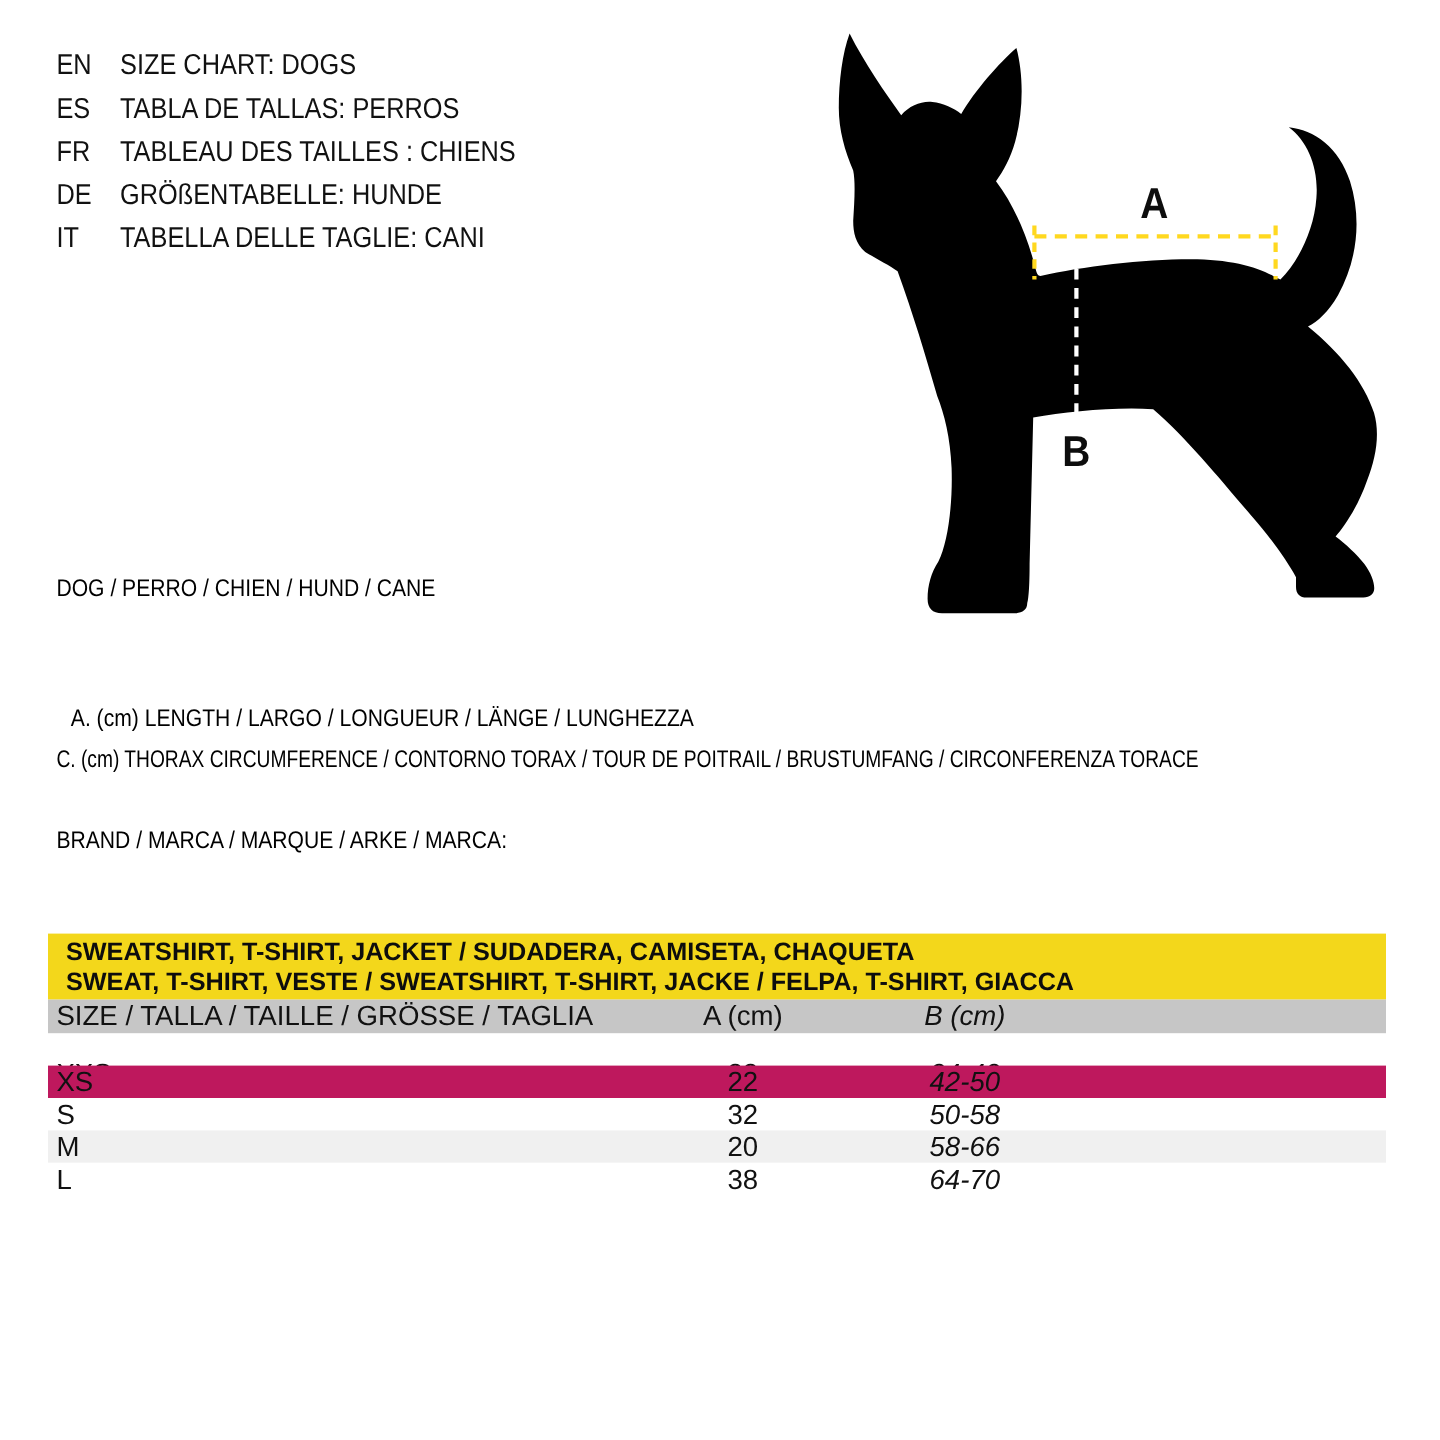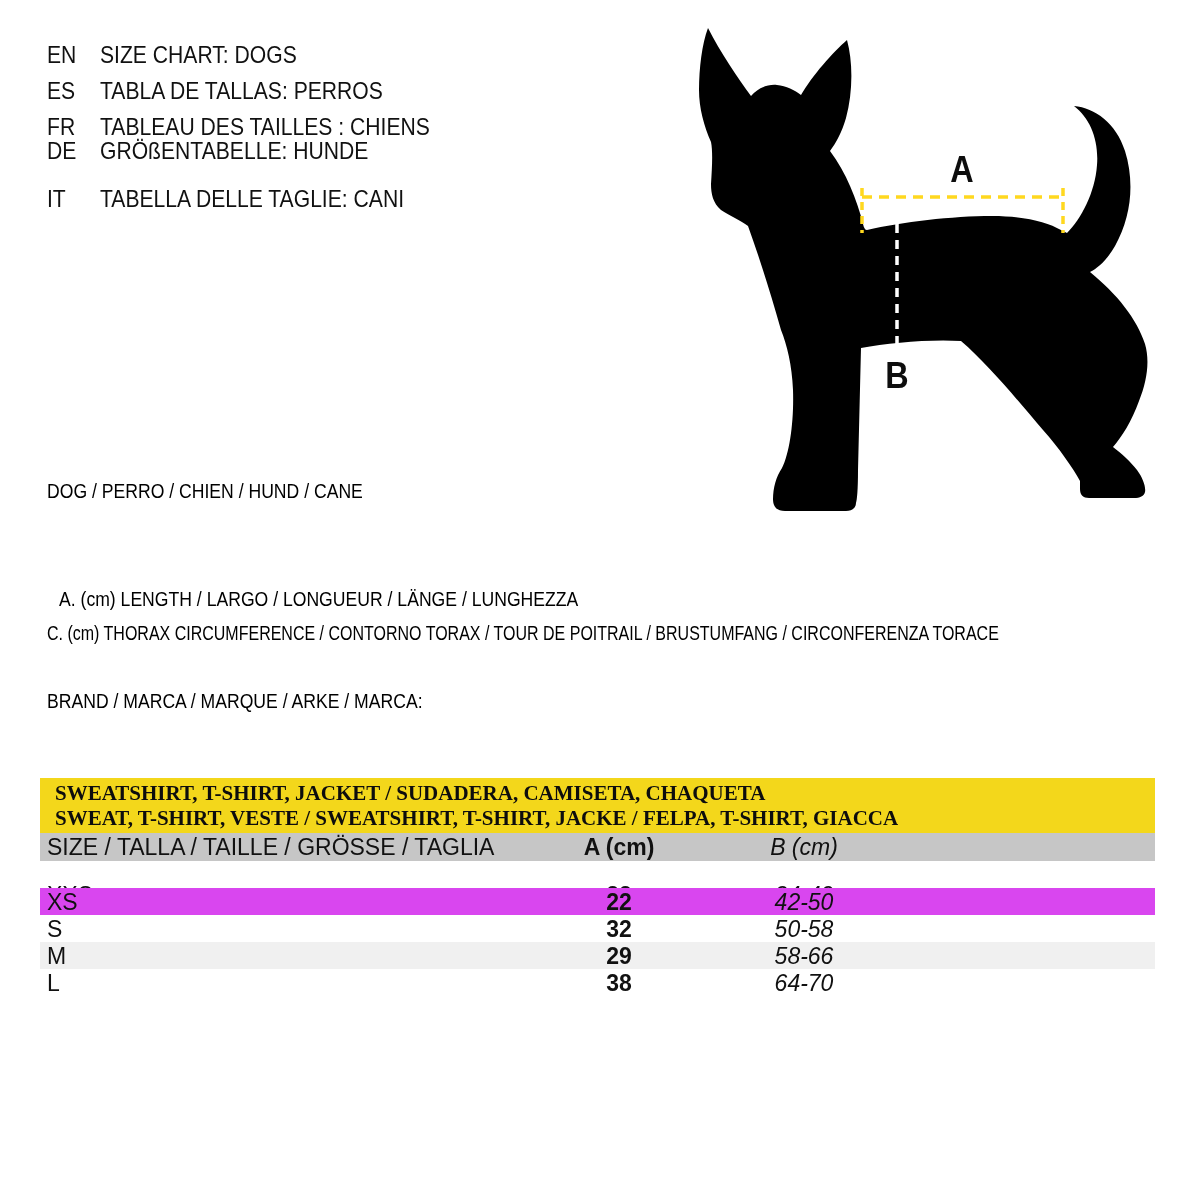--- a/index.html
+++ b/index.html
@@ -12,51 +12,51 @@
   
   .cx{display:inline-block;transform:scaleX(0.88);transform-origin:0 50%;white-space:nowrap;}
   .cx2{display:inline-block;transform:scaleX(0.80);transform-origin:0 50%;white-space:nowrap;}
   .lang-row{position:absolute;left:47px;white-space:nowrap;font-size:24px;line-height:1;}
   .lang-code{display:inline-block;width:53px;}
   
   #banner{
     position:absolute;left:40px;top:778px;width:1115px;height:55px;background:#F3D71B;
     display:flex;flex-direction:column;justify-content:center;padding-left:15px;box-sizing:border-box;
   }
-  #banner .bline{font-weight:bold;font-size:21px;line-height:25px;white-space:nowrap;color:#0d0d0d;font-family:Liberation Serif, serif;}
+  #banner .bline{font-weight:bold;font-size:21px;line-height:25px;white-space:nowrap;color:#0d0d0d;}
   
   .trow{position:absolute;left:40px;width:1115px;height:27px;}
   .trow .cell-left{position:absolute;left:7px;top:50%;transform:translateY(-50%);font-size:23px;white-space:nowrap;}
-  .trow .cell-a{position:absolute;left:579px;top:50%;transform:translate(-50%,-50%);font-size:23px;white-space:nowrap;font-weight:bold;}
+  .trow .cell-a{position:absolute;left:579px;top:50%;transform:translate(-50%,-50%);font-size:23px;white-space:nowrap;}
   .trow .cell-b{position:absolute;left:764px;top:50%;transform:translate(-50%,-50%);font-size:23px;white-space:nowrap;font-style:italic;}
   
   #thead{top:833px;height:28px;background:#C6C6C6;text-align:right;}
   .r0{top:861px;background:#ffffff;margin-top:20px;}
-  .r1{top:888px;background:#d946ef;}
+  .r1{top:888px;background:#be185d;}
   .r2{top:915px;background:#ffffff;}
   .r3{top:942px;background:#F0F0F0;}
   .r4{top:969px;background:#ffffff;}
   .mlabel{position:absolute;font-weight:bold;font-size:36px;line-height:1;transform:translateX(-50%) scaleX(0.9);color:#0d0d0d;}
 </style>
 </head>
 <body>
 
 <div id="page">
 
   <div>
     <div class="lang-row" style="top:43px">
       <span class="lang-code"><span class="cx">EN</span></span><span class="cx">SIZE CHART: DOGS</span>
     </div>
     <div class="lang-row" style="top:79px">
       <span class="lang-code"><span class="cx">ES</span></span><span class="cx">TABLA DE TALLAS: PERROS</span>
     </div>
     <div class="lang-row" style="top:115px">
       <span class="lang-code"><span class="cx">FR</span></span><span class="cx">TABLEAU DES TAILLES : CHIENS</span>
     </div>
-    <div class="lang-row" style="top:139px">
+    <div class="lang-row" style="top:151px">
       <span class="lang-code"><span class="cx">DE</span></span><span class="cx">GRÖßENTABELLE: HUNDE</span>
     </div>
     <div class="lang-row" style="top:187px">
       <span class="lang-code"><span class="cx">IT</span></span><span class="cx">TABELLA DELLE TAGLIE: CANI</span>
     </div>
   </div>
 
   <svg class="abs" style="left:650px;top:0px" width="550" height="550" viewBox="0 0 550 550" aria-hidden="true">
     <path fill="#000000" d="
       M 58 28
@@ -145,21 +145,21 @@
     <span class="cell-a">22</span>
     <span class="cell-b">42-50</span>
   </div>
   <div class="trow r2">
     <span class="cell-left">S</span>
     <span class="cell-a">32</span>
     <span class="cell-b">50-58</span>
   </div>
   <div class="trow r3">
     <span class="cell-left">M</span>
-    <span class="cell-a">29</span>
+    <span class="cell-a">20</span>
     <span class="cell-b">58-66</span>
   </div>
   <div class="trow r4">
     <span class="cell-left">L</span>
     <span class="cell-a">38</span>
     <span class="cell-b">64-70</span>
   </div>
 
 </div>
 

